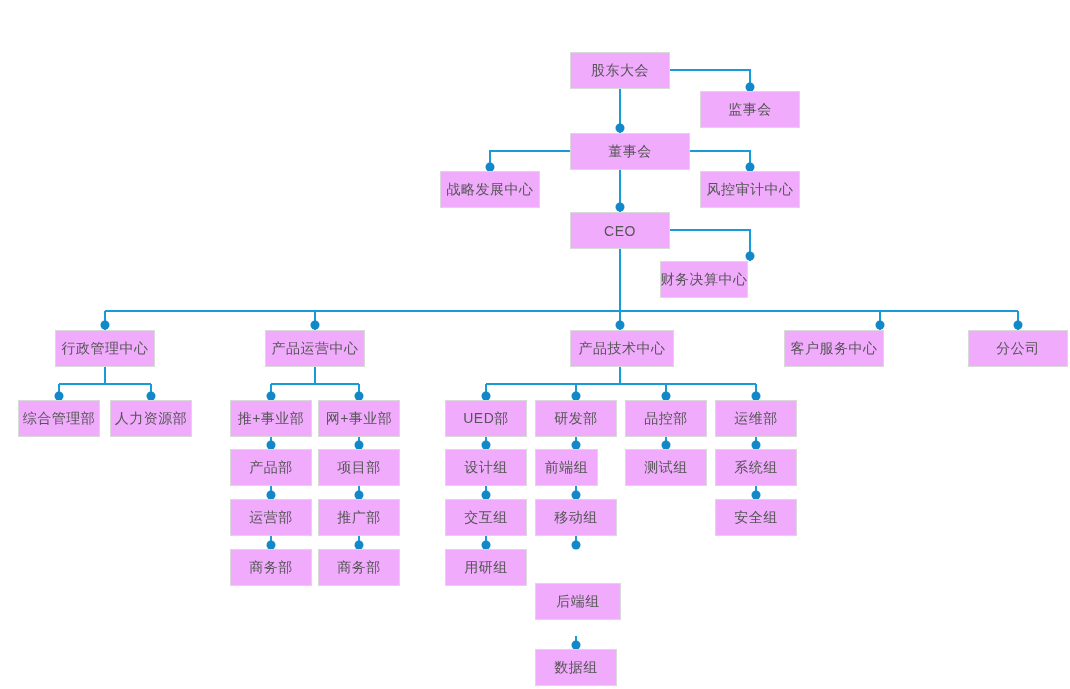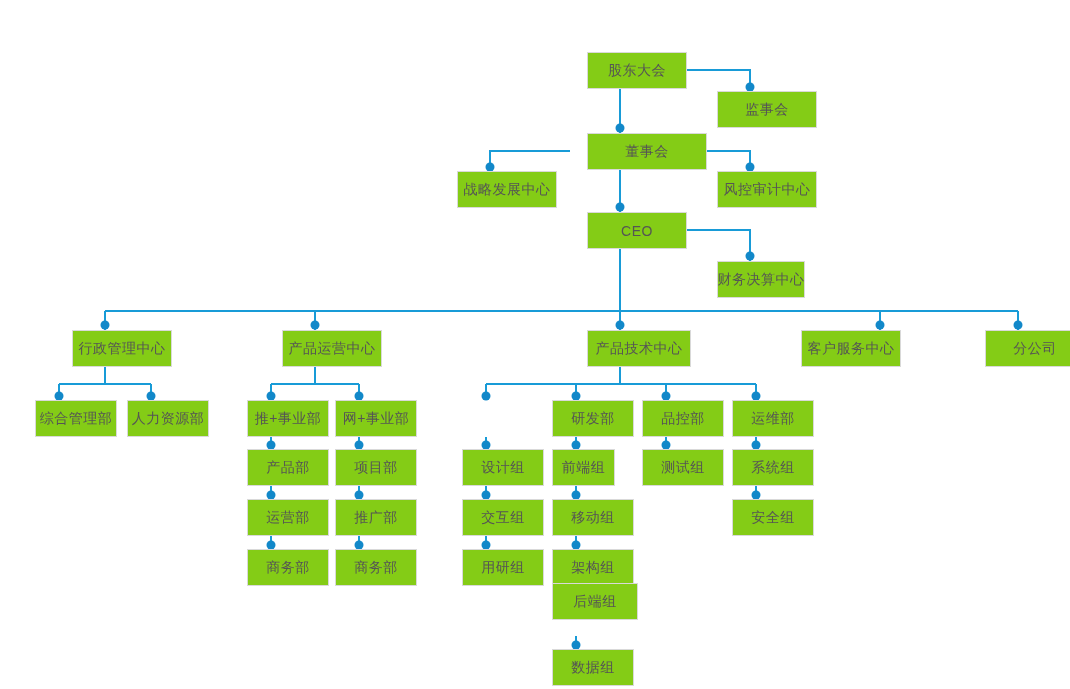--- a/index.html
+++ b/index.html
@@ -20,30 +20,29 @@
     left: 0;
     top: 0;
     width: 1070px;
     height: 689px;
     pointer-events: none;
   }
   .node {
     position: absolute;
     height: 37px;
     box-sizing: border-box;
-    background: #84cc16;
+    background: #f0abfc;
     border: 1px solid #d9d9d9;
     display: flex;
     align-items: center;
     justify-content: center;
     font-size: 14px;
     color: #555555;
     letter-spacing: 0.5px;
     white-space: nowrap;
-    margin-left: 17px;
   }
 </style>
 </head>
 <body>
 
 <div class="canvas">
 
   <svg class="wires" viewBox="0 0 1070 689" xmlns="http://www.w3.org/2000/svg">
     <g stroke="#189bd7" stroke-width="2" fill="none">
 
@@ -136,49 +135,49 @@
         <circle cx="756" cy="495" r="4.5"></circle>
     </g>
   </svg>
 
   <div class="node" style="left:570px;top:52px;width:100px">股东大会</div>
   <div class="node" style="left:700px;top:91px;width:100px">监事会</div>
   <div class="node" style="left:570px;top:133px;width:120px">董事会</div>
   <div class="node" style="left:440px;top:171px;width:100px">战略发展中心</div>
   <div class="node" style="left:700px;top:171px;width:100px">风控审计中心</div>
   <div class="node" style="left:570px;top:212px;width:100px">CEO</div>
-  <div class="node" style="left:700px;top:261px;width:88px">财务决算中心</div>
+  <div class="node" style="left:660px;top:261px;width:88px">财务决算中心</div>
 
   <div class="node" style="left:265px;top:330px;width:100px">产品运营中心</div>
   <div class="node" style="left:55px;top:330px;width:100px">行政管理中心</div>
   <div class="node" style="left:570px;top:330px;width:104px">产品技术中心</div>
   <div class="node" style="left:784px;top:330px;width:100px">客户服务中心</div>
   <div class="node" style="left:968px;top:330px;width:100px">分公司</div>
 
   <div class="node" style="left:18px;top:400px;width:82px">综合管理部</div>
   <div class="node" style="left:110px;top:400px;width:82px">人力资源部</div>
 
   <div class="node" style="left:230px;top:400px;width:82px">推+事业部</div>
   <div class="node" style="left:318px;top:400px;width:82px">网+事业部</div>
   <div class="node" style="left:230px;top:499px;width:82px">运营部</div>
   <div class="node" style="left:230px;top:449px;width:82px">产品部</div>
   <div class="node" style="left:230px;top:549px;width:82px">商务部</div>
   <div class="node" style="left:318px;top:449px;width:82px">项目部</div>
   <div class="node" style="left:318px;top:499px;width:82px">推广部</div>
   <div class="node" style="left:318px;top:549px;width:82px">商务部</div>
 
+  <div class="node" style="left:445px;top:400px;width:82px">UED部</div>
   <div class="node" style="left:535px;top:400px;width:82px">研发部</div>
   <div class="node" style="left:625px;top:400px;width:82px">品控部</div>
   <div class="node" style="left:715px;top:400px;width:82px">运维部</div>
 
   <div class="node" style="left:445px;top:449px;width:82px">设计组</div>
   <div class="node" style="left:445px;top:499px;width:82px">交互组</div>
   <div class="node" style="left:445px;top:549px;width:82px">用研组</div>
   <div class="node" style="left:535px;top:449px;width:63px">前端组</div>
   <div class="node" style="left:535px;top:499px;width:82px">移动组</div>
-  <div class="node" style="left:535px;top:549px;width:82px">架构组</div>
   <div class="node" style="left:535px;top:583px;width:86px">后端组</div>
   <div class="node" style="left:535px;top:649px;width:82px">数据组</div>
   <div class="node" style="left:625px;top:449px;width:82px">测试组</div>
   <div class="node" style="left:715px;top:449px;width:82px">系统组</div>
   <div class="node" style="left:715px;top:499px;width:82px">安全组</div>
 
 </div>
 
 </body></html>

